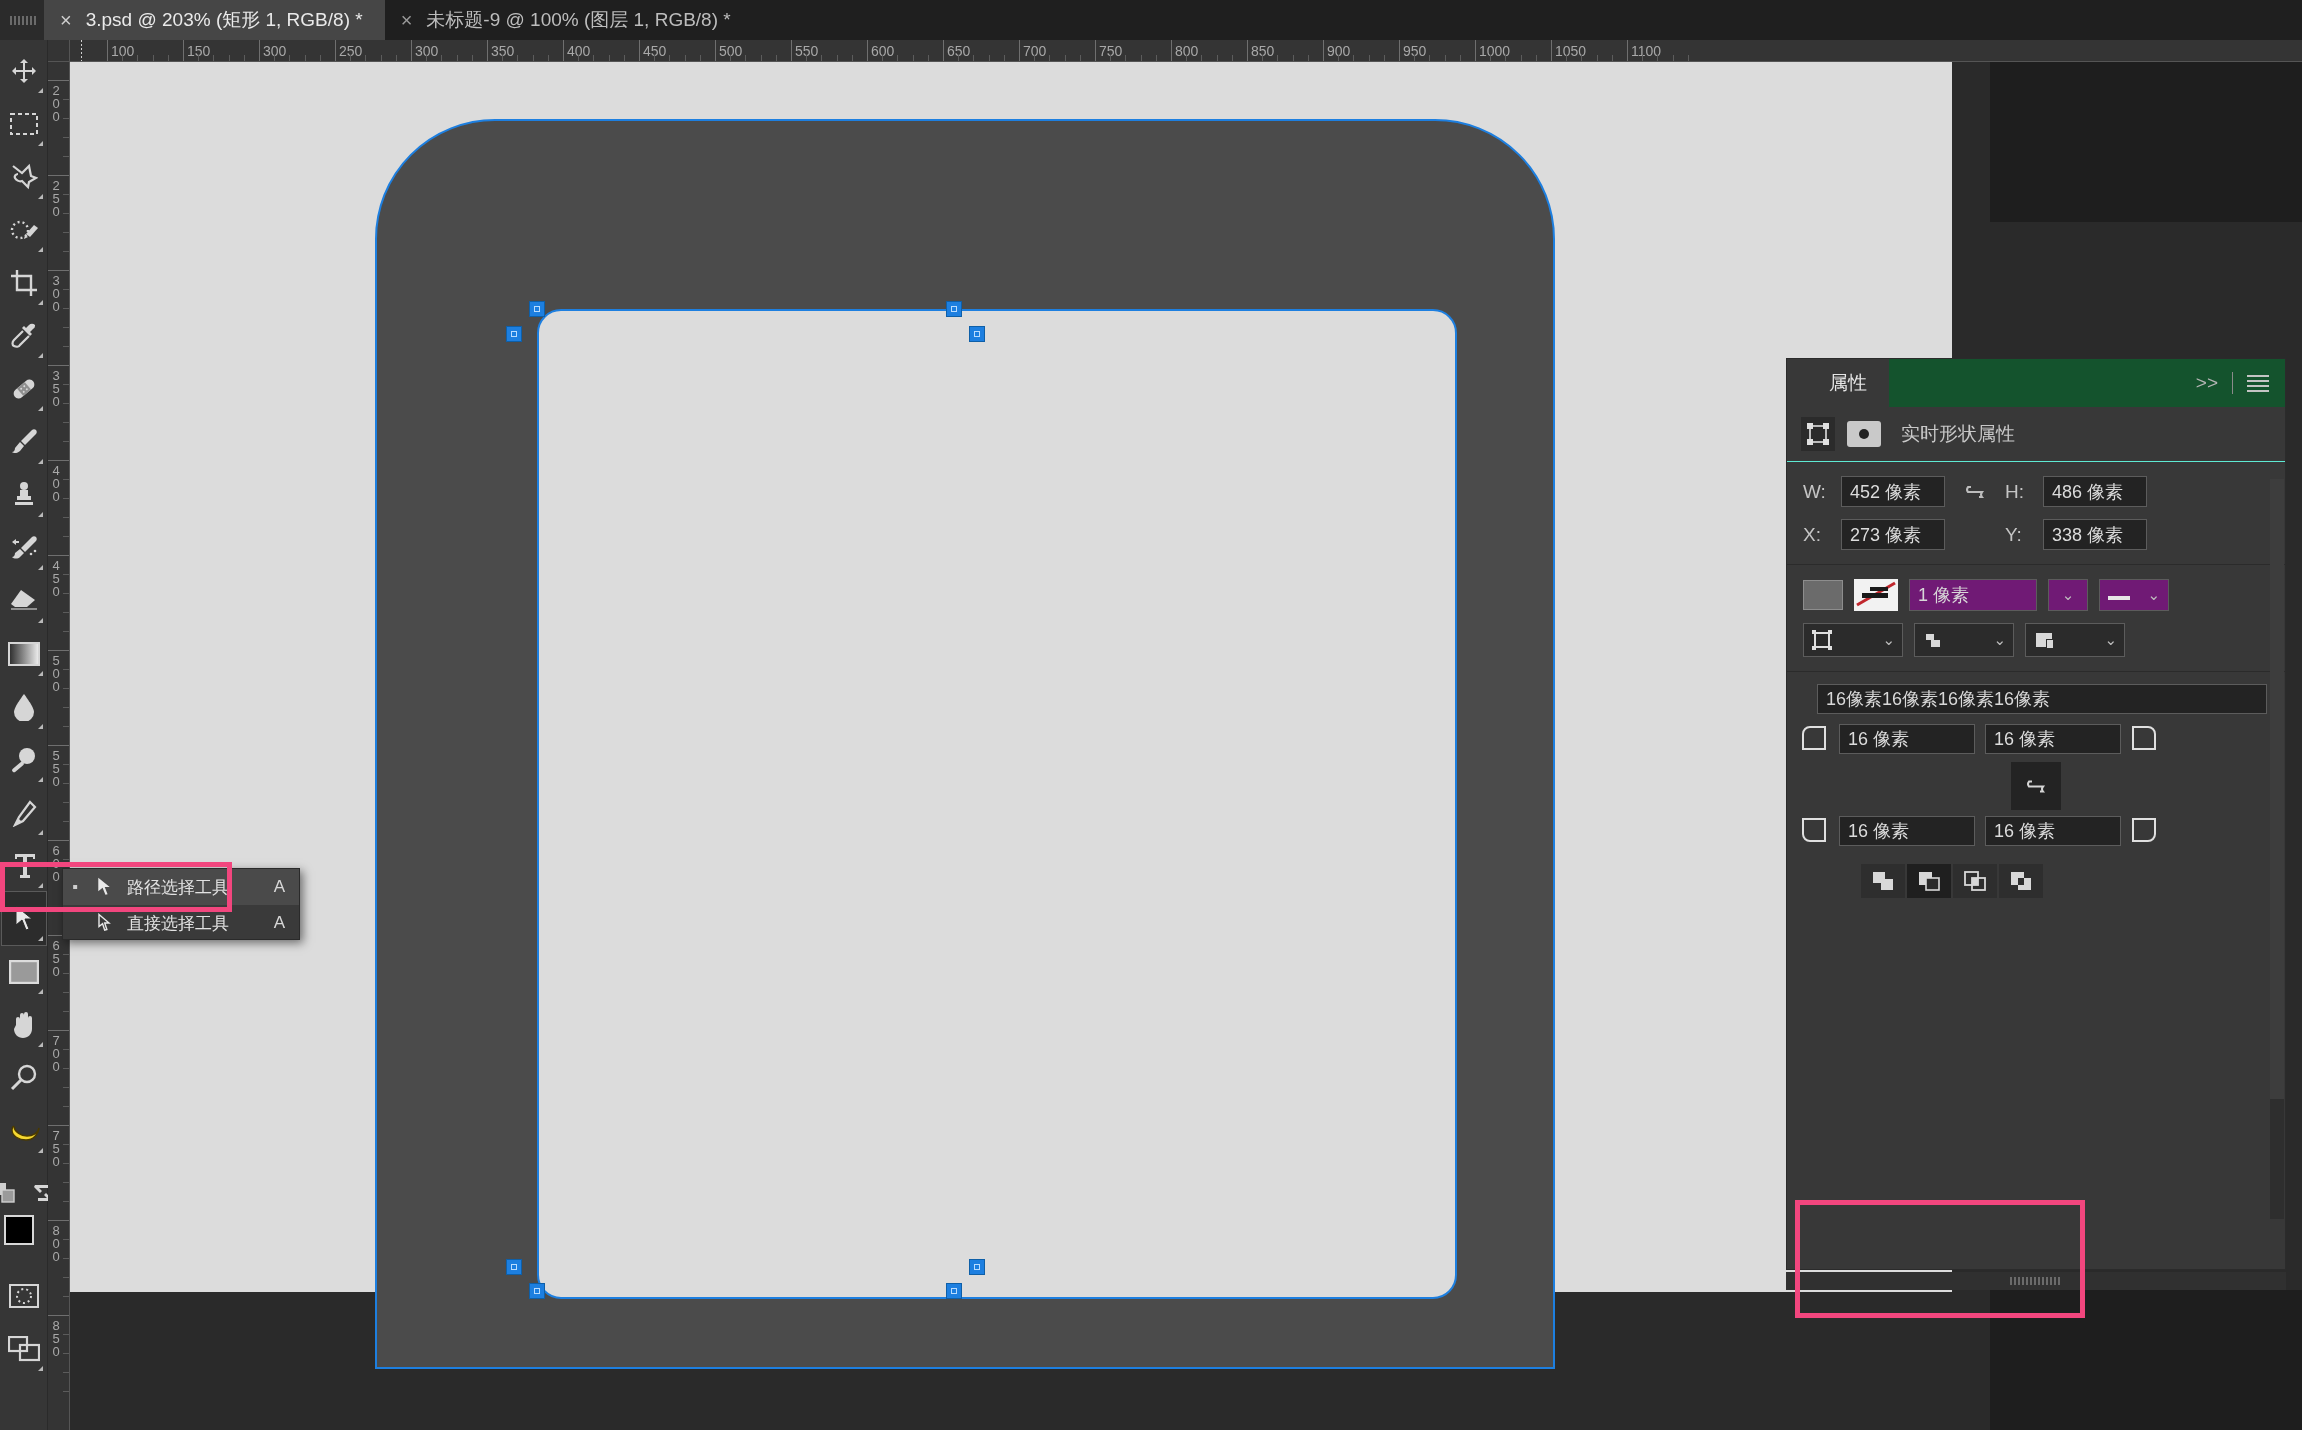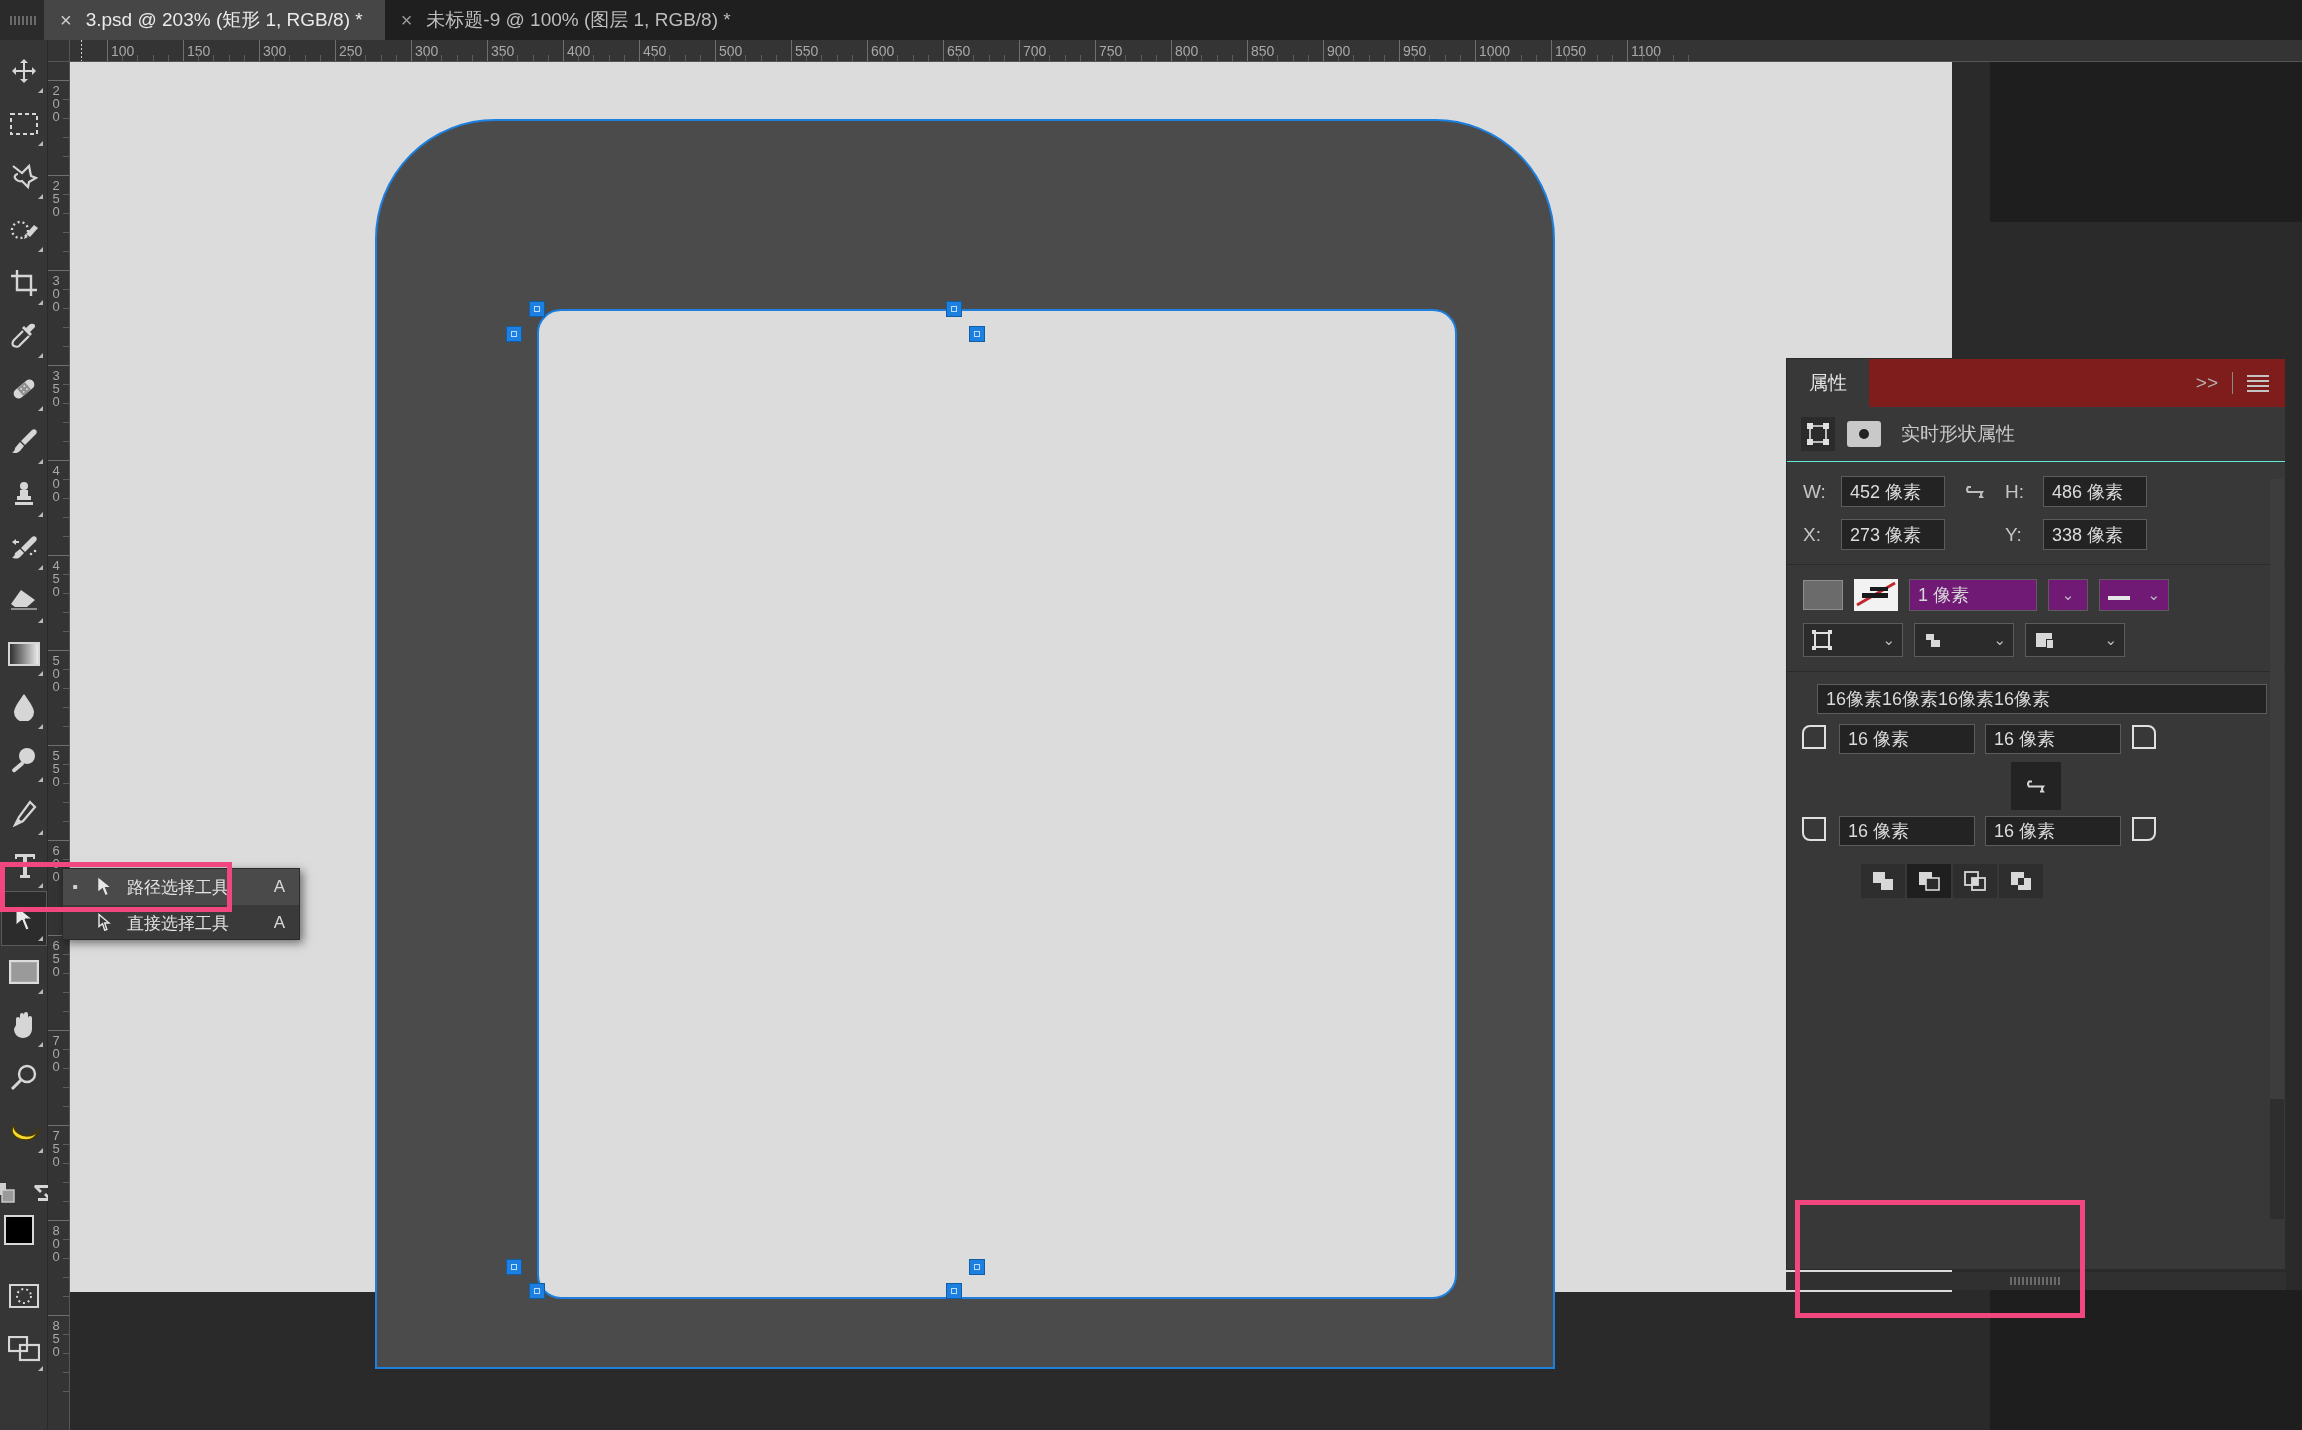--- a/index.html
+++ b/index.html
@@ -137,21 +137,21 @@
     position: absolute; left: 0px; top: 862px; width: 232px; height: 50px;
     border: 5px solid #f2467e; z-index: 45; pointer-events: none;
   }
 
   
   .props {
     position: absolute; left: 1786px; top: 358px; width: 500px; height: 912px;
     background: #383838; border: 1px solid #2b2b2b; z-index: 30;
   }
   .props-tabrow {
-    height: 48px; background: #7f1d1d; display: flex; align-items: stretch;
+    height: 48px; background: #14532d; display: flex; align-items: stretch; margin-left: 20px;
   }
   .props-tab {
     display: flex; align-items: center; padding: 0 22px;
     background: #383838; color: #e6e6e6; font-size: 19px;
   }
   .props-ctrls {
     margin-left: auto; display: flex; align-items: center; gap: 14px;
     padding-right: 16px; color: #b6b6b6; font-size: 19px;
   }
   .props-sep { width: 1px; height: 22px; background: #8a8a8a; }
@@ -202,21 +202,21 @@
     background: #2b2b2b; border: 1px solid #5c5c5c; height: 34px; width: 100px;
     display: flex; align-items: center; justify-content: space-between; padding: 0 7px;
   }
 
   .radius-readout {
     background: #232323; border: 1px solid #5c5c5c; height: 30px;
     margin: 0 18px 10px 30px; display: flex; align-items: center;
     padding: 0 8px; font-size: 18px; color: #d9d9d9;
   }
   .corner-grid { padding: 0 14px; position: relative; }
-  .corner-row { display: flex; align-items: flex-start; gap: 10px; margin-bottom: 8px; }
+  .corner-row { display: flex; align-items: center; gap: 10px; margin-bottom: 8px; }
   .corner-ico { width: 28px; height: 28px; }
   .corner-field {
     background: #232323; border: 1px solid #5c5c5c; height: 30px; width: 136px;
     padding: 0 8px; display: flex; align-items: center; font-size: 18px; color: #dcdcdc;
   }
   .link-center { display: flex; justify-content: center; margin: 6px 0; }
   .link-sq {
     width: 50px; height: 48px; background: #232323;
     display: flex; align-items: center; justify-content: center; color: #d0d0d0;
   }

